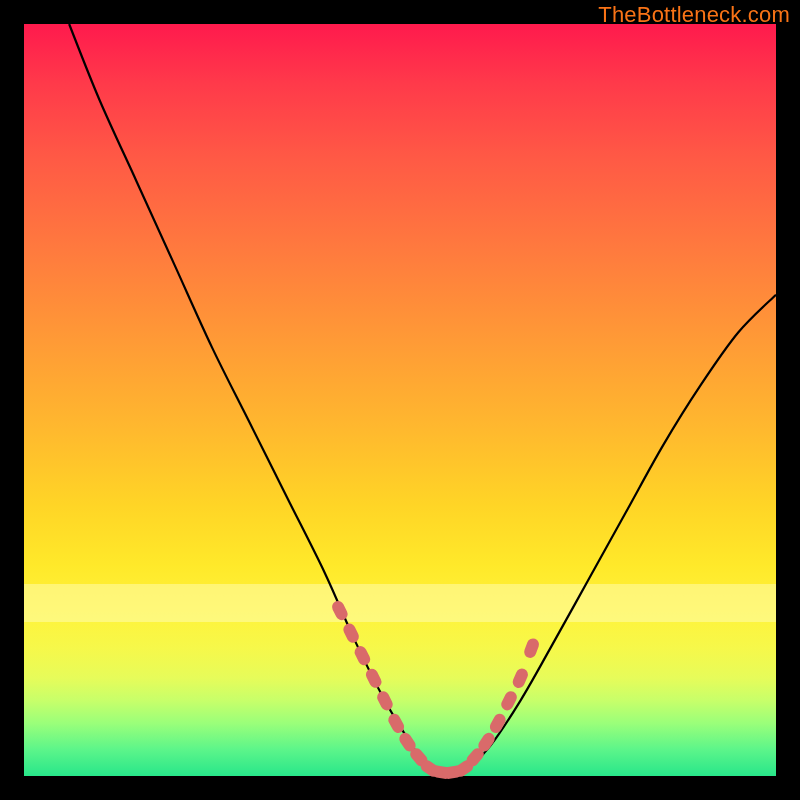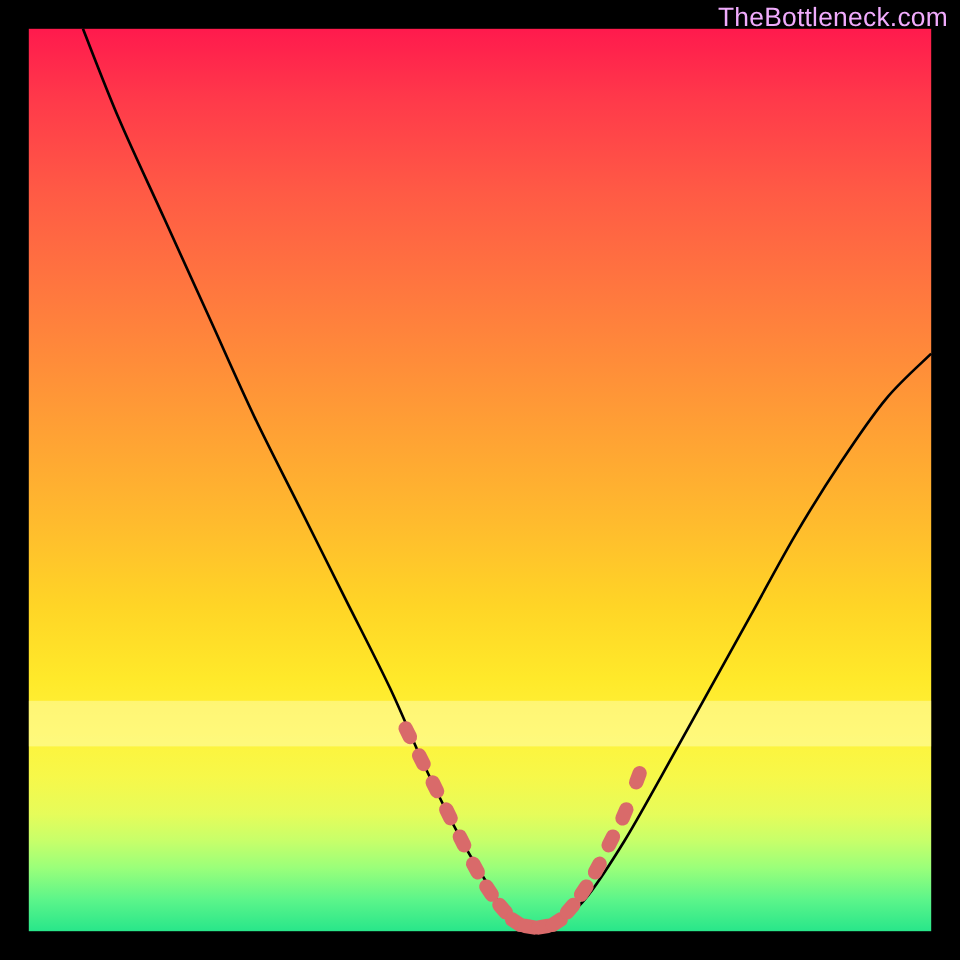--- a/index.html
+++ b/index.html
@@ -40,21 +40,21 @@
     left: 0;
     right: 0;
     height: 38px;
     background: rgba(255, 255, 200, 0.45);
     top: 560px;
   }
   .watermark {
     position: absolute;
     top: 2px;
     right: 10px;
-    color: #f0abfc;
+    color: #f97316;
     font-size: 22px;
     font-weight: 500;
     letter-spacing: 0.2px;
     user-select: none;
   }
   svg.plot {
     position: absolute;
     left: 24px;
     top: 24px;
     width: 752px;

